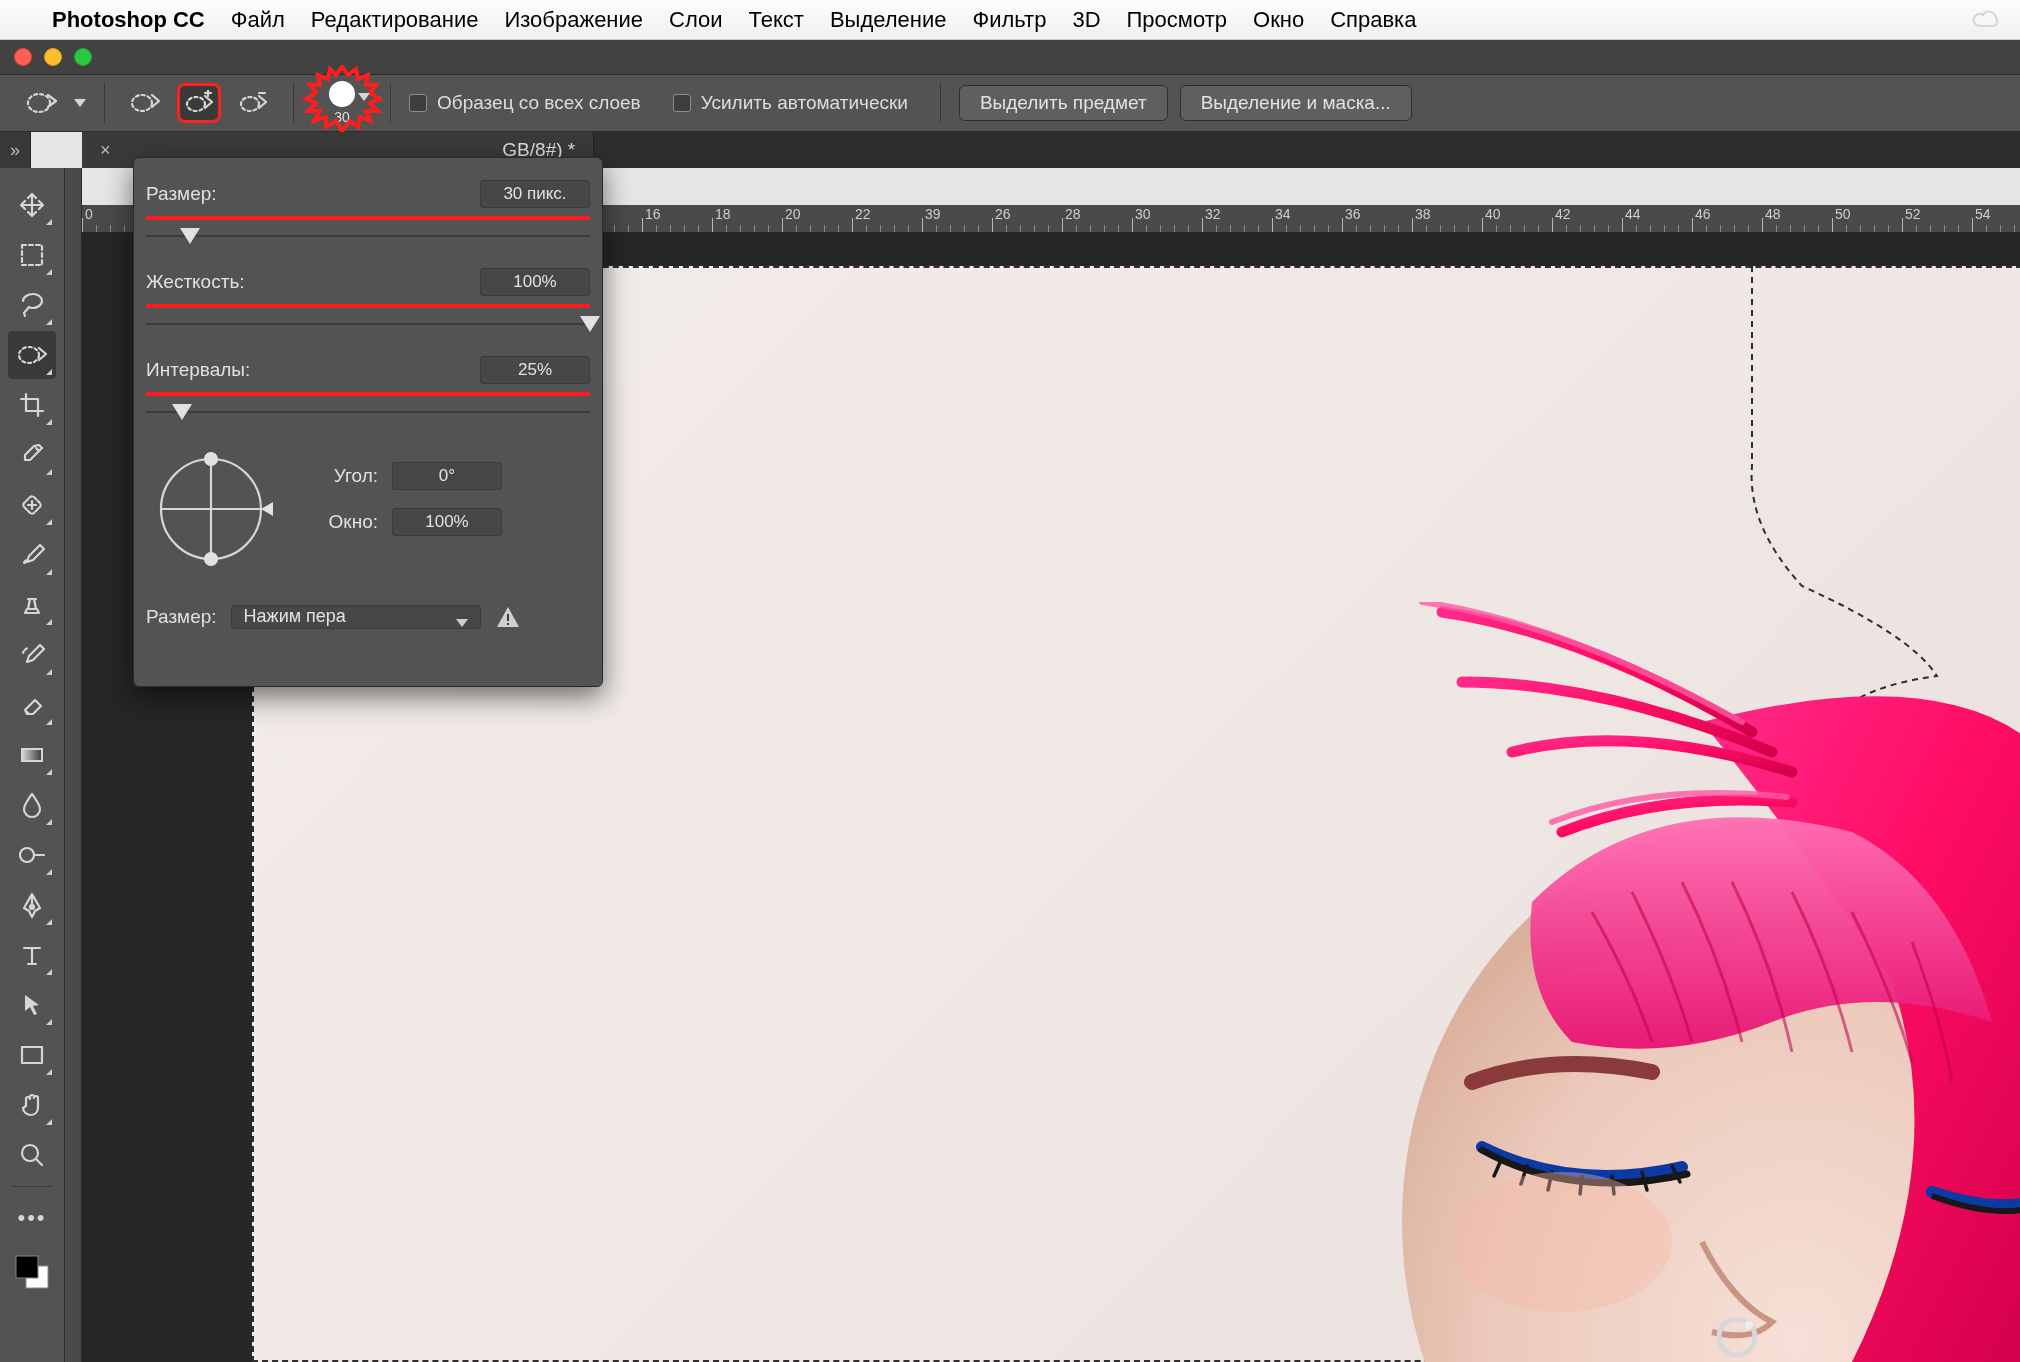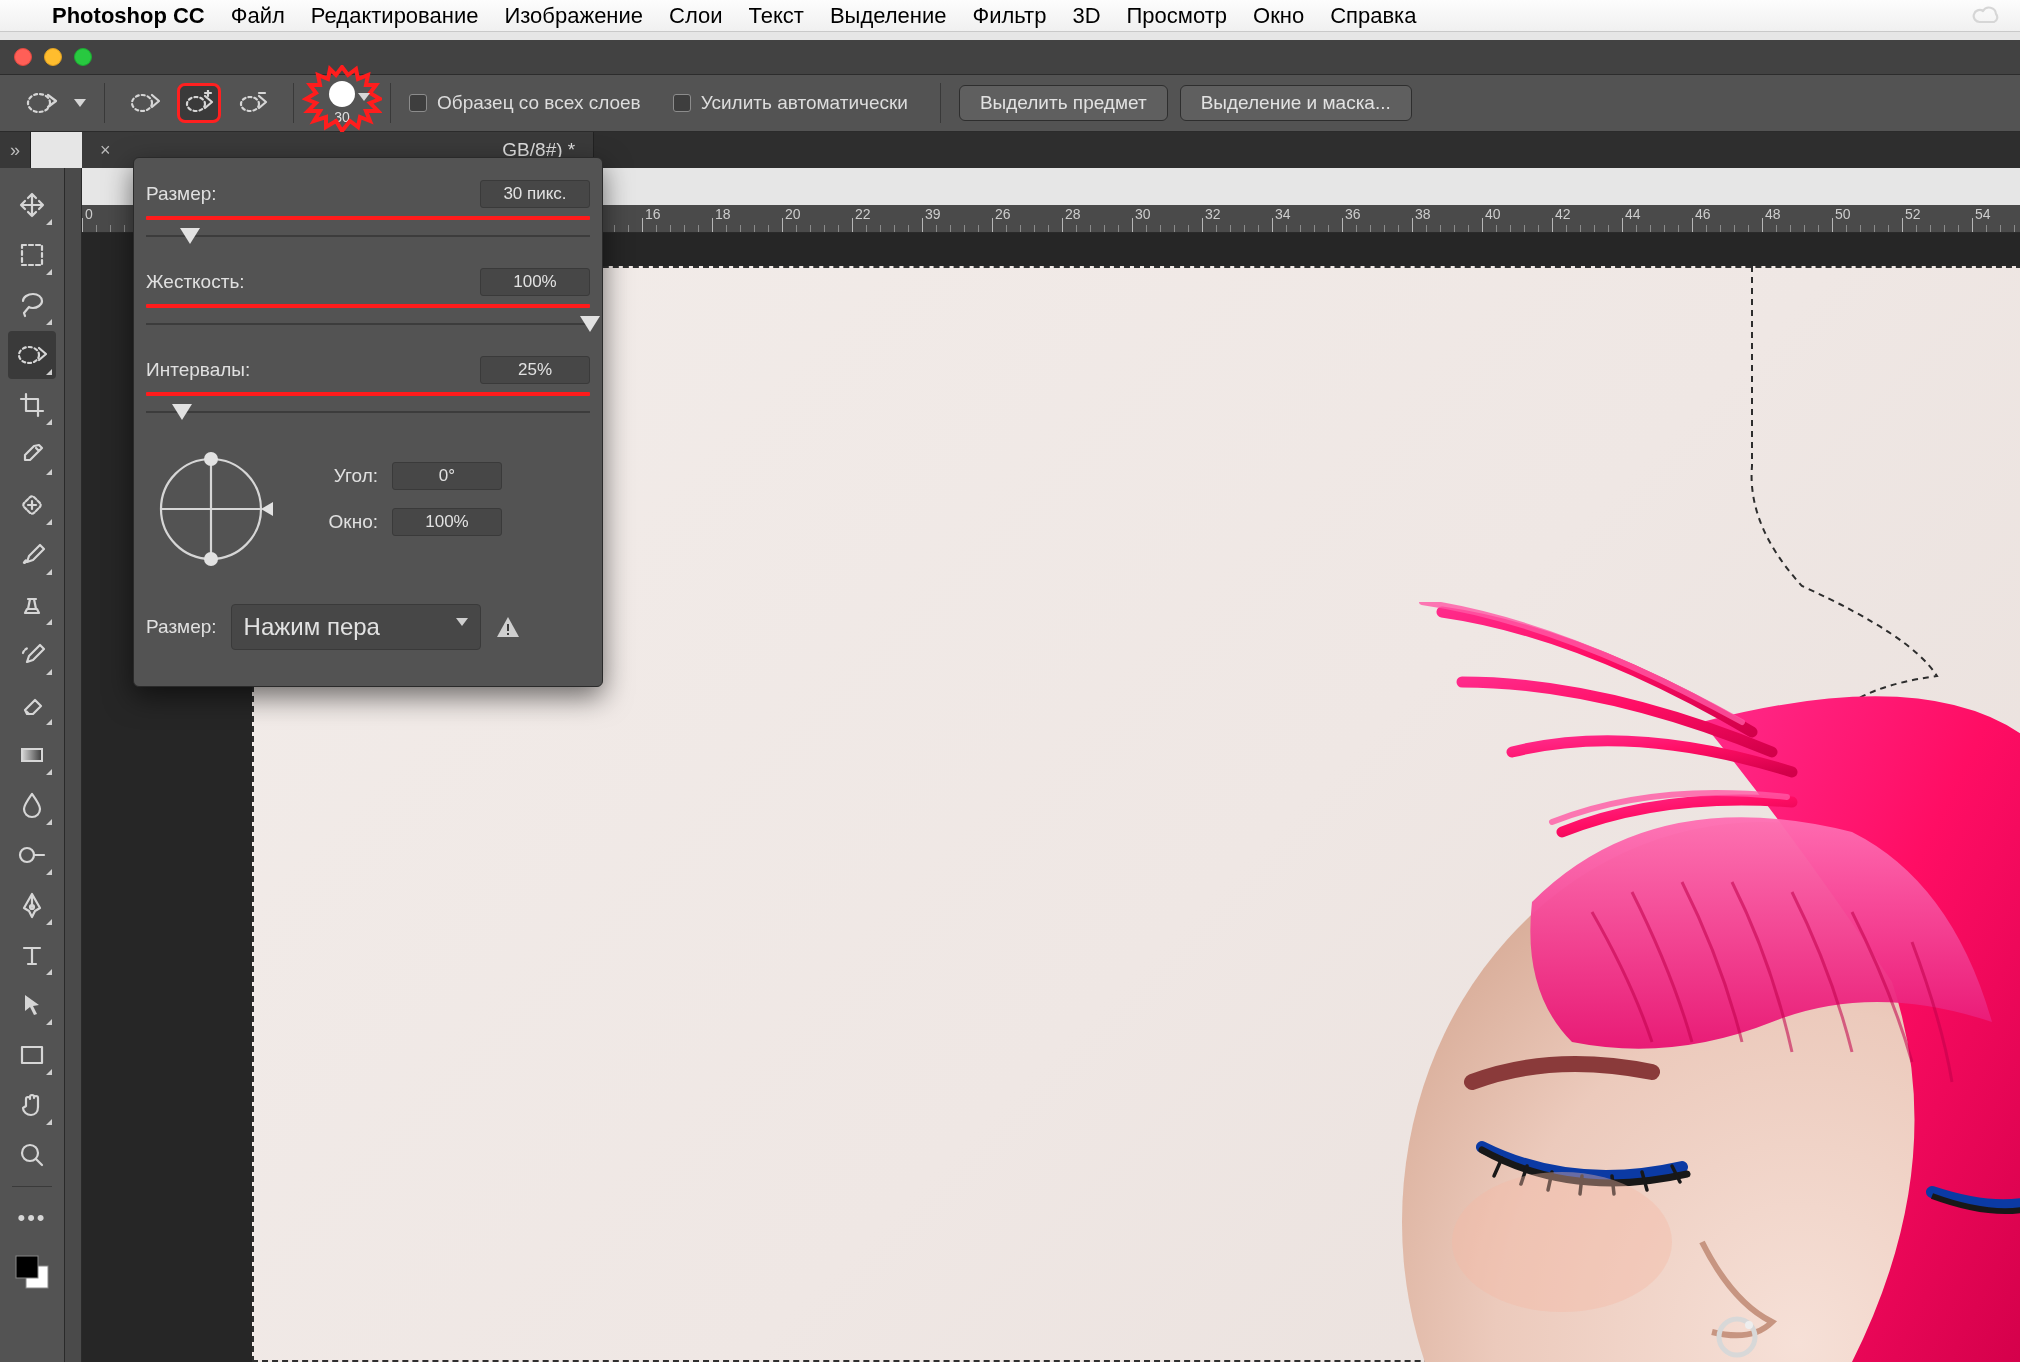--- a/index.html
+++ b/index.html
@@ -1,19 +1,19 @@
 <!DOCTYPE html>
 <html><head>
 <meta charset="utf-8">
 <style>
   * { margin:0; padding:0; box-sizing:border-box; font-family: -apple-system, "Helvetica Neue", Arial, sans-serif; -webkit-font-smoothing:antialiased; }
   body { width:2020px; height:1362px; background:#e6e6e6; overflow:hidden; position:relative; color:#d9d9d9; }
 
   
-  .mac-menubar { position:absolute; top:0; left:0; right:0; height:32px; background:linear-gradient(#fdfdfd,#f0f0f0); display:flex; align-items:center; padding:0 18px; font-size:22px; color:#000; gap:26px; border-bottom:1px solid #c9c9c9;}
+  .mac-menubar { position:absolute; top:0; left:0; right:0; height:40px; background:linear-gradient(#fdfdfd,#f0f0f0); display:flex; align-items:center; padding:0 18px; font-size:22px; color:#000; gap:26px; border-bottom:1px solid #c9c9c9;}
   .mac-menubar .app-name { font-weight:700; }
   .mac-menubar .apple { font-size:24px; margin-right:8px; }
   .mac-menubar .cloud { margin-left:auto; display:flex; align-items:center; }
 
   
   .window-titlebar { position:absolute; top:40px; left:0; right:0; height:34px; background:#424242; display:flex; align-items:center; }
   .traffic { display:flex; gap:12px; padding-left:14px; }
   .traffic span { width:18px; height:18px; border-radius:50%; display:block; }
   .tl-red { background:#ff5f57; border:1px solid #e1483f;}
   .tl-yel { background:#ffbd2e; border:1px solid #dfa022;}
@@ -83,21 +83,21 @@
 
   .angle-section { display:flex; gap:28px; align-items:flex-start; margin-top:6px;}
   .angle-circle { width:130px; height:130px; position:relative; }
   .angle-circle svg { width:100%; height:100%; }
   .angle-fields { display:flex; flex-direction:column; gap:18px; padding-top:18px;}
   .angle-fields .pair { display:flex; align-items:center; gap:14px;}
   .angle-fields label { font-size:19px; color:#e0e0e0; width:74px; text-align:right;}
 
   .bp-footer { display:flex; align-items:center; gap:14px; margin-top:30px;}
   .bp-footer label { font-size:19px; color:#e0e0e0;}
-  .select-box { flex:0 0 auto; width:250px; height:46px; background:#474747; border:1px solid #3a3a3a; border-radius:4px; display:flex; align-items:center; padding:0 12px; color:#e2e2e2; font-size:24px; position:relative;}
+  .select-box { flex:0 0 auto; width:250px; height:24px; background:#474747; border:1px solid #3a3a3a; border-radius:4px; display:flex; padding:0 12px; color:#e2e2e2; font-size:18px; position:relative;}
   .select-box::after { content:""; position:absolute; right:12px; top:13px; width:0;height:0;border-left:6px solid transparent;border-right:6px solid transparent;border-top:8px solid #cfcfcf;}
   .warn-icon { width:26px; height:26px; }
 
   
   .ic { stroke:#d6d6d6; stroke-width:2.2; fill:none; stroke-linecap:round; stroke-linejoin:round;}
   .ic-fill { fill:#d6d6d6; }
 </style>
 </head>
 <body>
 

